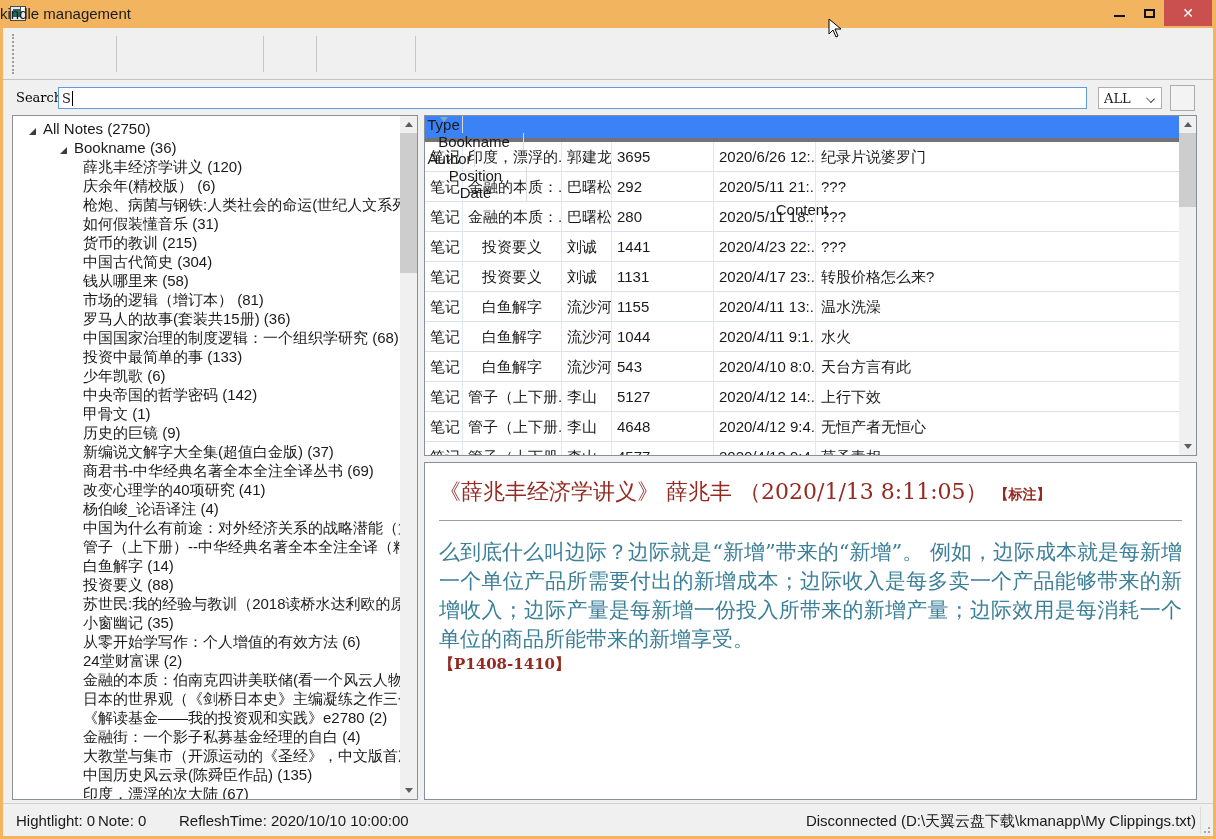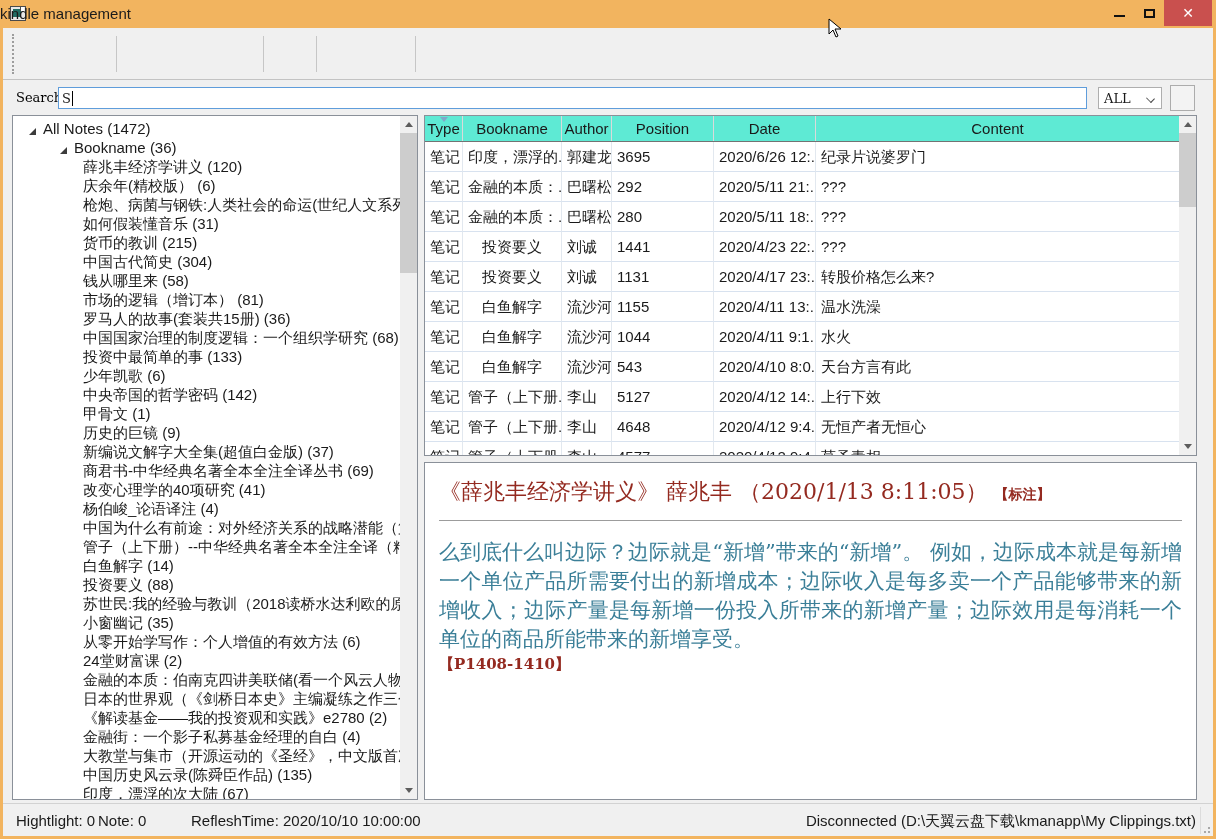--- a/index.html
+++ b/index.html
@@ -56,21 +56,21 @@
   .vscroll { position:absolute; right:0; top:0; width:17px; bottom:0; background:#f0f0f0; }
   .sb-btn { position:absolute; left:0; width:17px; height:17px; display:flex; align-items:center; justify-content:center; }
   .sb-up { top:0; } .sb-down { bottom:0; }
   .tri-up { width:0; height:0; border-left:4px solid transparent; border-right:4px solid transparent; border-bottom:5px solid #5d5d5d; }
   .tri-down { width:0; height:0; border-left:4px solid transparent; border-right:4px solid transparent; border-top:5px solid #5d5d5d; }
   .sb-thumb { position:absolute; left:0; width:17px; background:#cdcdcd; }
   
   .table-panel { position:absolute; left:421px; top:87px; width:773px; height:341px;
     background:#fff; border:1px solid #8a9099; overflow:hidden; }
   .grid { position:absolute; left:0; top:0; right:17px; bottom:0; overflow:hidden; font-size:15px; }
-  .ghead { display:flex; height:26px; background:#5eead4; border-bottom:1px solid #737373; }
+  .ghead { display:flex; height:26px; background:#3b82f6; border-bottom:4px solid #737373;flex-direction:column; }
   .gh { display:flex; align-items:center; justify-content:center; border-right:1px solid #dadada; position:relative; }
   .sort-ind { position:absolute; top:1px; left:50%; margin-left:-4px; width:0; height:0;
     border-left:4px solid transparent; border-right:4px solid transparent; border-top:5px solid #7fa8c9; }
   .trow { display:flex; height:30px; }
   .td { line-height:29px; padding:0 5px; border-right:1px solid #e2e8ef; border-bottom:1px solid #d8e2ef;
     white-space:nowrap; overflow:hidden; }
   .c-type { width:38px; } .c-book { width:99px;text-align:center; } .c-author { width:50px; }
   .c-pos { width:102px; } .c-date { width:102px; } .c-content { flex:1; border-right:none; }
   .gh.c-content { border-right:none; }
   
@@ -79,21 +79,21 @@
     font-family:"DejaVu Serif","Liberation Serif",serif; padding:14px 14px 0 14px; }
   .d-title { color:#942a20; font-size:22px; white-space:nowrap; }
   .d-tag { font-size:14px; font-weight:bold; color:#942a20; }
   .d-hr { border:none; border-top:1px solid #9c9c9c; margin:13px 0 17px 0; }
   .d-body { color:#3b7f98; font-size:21px; line-height:29px; text-align:justify; }
   .d-ref { color:#942a20; font-size:15px; font-weight:bold; margin-top:1px; }
   
   .statusbar { position:absolute; left:0; top:775px; width:1210px; height:33px; background:#f0f0f0;
     border-top:1px solid #d2d2d2; font-size:15px; }
   .st { position:absolute; top:8px; white-space:nowrap; }
-  .st-hl { left:13px; } .st-note { left:95px; } .st-rt { left:188px; }
+  .st-hl { left:13px; } .st-note { left:95px; } .st-rt { left:176px; }
   .st-conn { right:17px; text-align:right; }
   .st-sep { position:absolute; right:12px; top:3px; height:27px; width:1px; background:#dcdcdc; }
   .grip { position:absolute; right:2px; bottom:2px; width:10px; height:10px;
     background:
       radial-gradient(circle at 8px 8px, #a8a8a8 1px, transparent 1.4px),
       radial-gradient(circle at 8px 4px, #a8a8a8 1px, transparent 1.4px),
       radial-gradient(circle at 4px 8px, #a8a8a8 1px, transparent 1.4px); }
   
   .cursor { position:absolute; left:828px; top:18px; width:14px; height:20px; z-index:9; }
 </style>
@@ -137,21 +137,21 @@
     <div class="combo">
       <span class="raster">ALL</span>
       <span class="combo-chev"></span>
     </div>
     <div class="mini-btn"></div>
   </div>
 
   <div class="tree-panel">
     <div class="tree-content">
       <div class="tree-row r-root">
-        <span class="tw-arrow"></span><span class="lbl">All Notes (1472)</span>
+        <span class="tw-arrow"></span><span class="lbl">All Notes (2750)</span>
       </div>
       <div class="tree-row r-group">
         <span class="tw-arrow"></span><span class="lbl">Bookname (36)</span>
       </div>
       <div>
 
           <div class="tree-row r-item">
             <span class="lbl">薛兆丰经济学讲义 (120)</span>
           </div>
 

